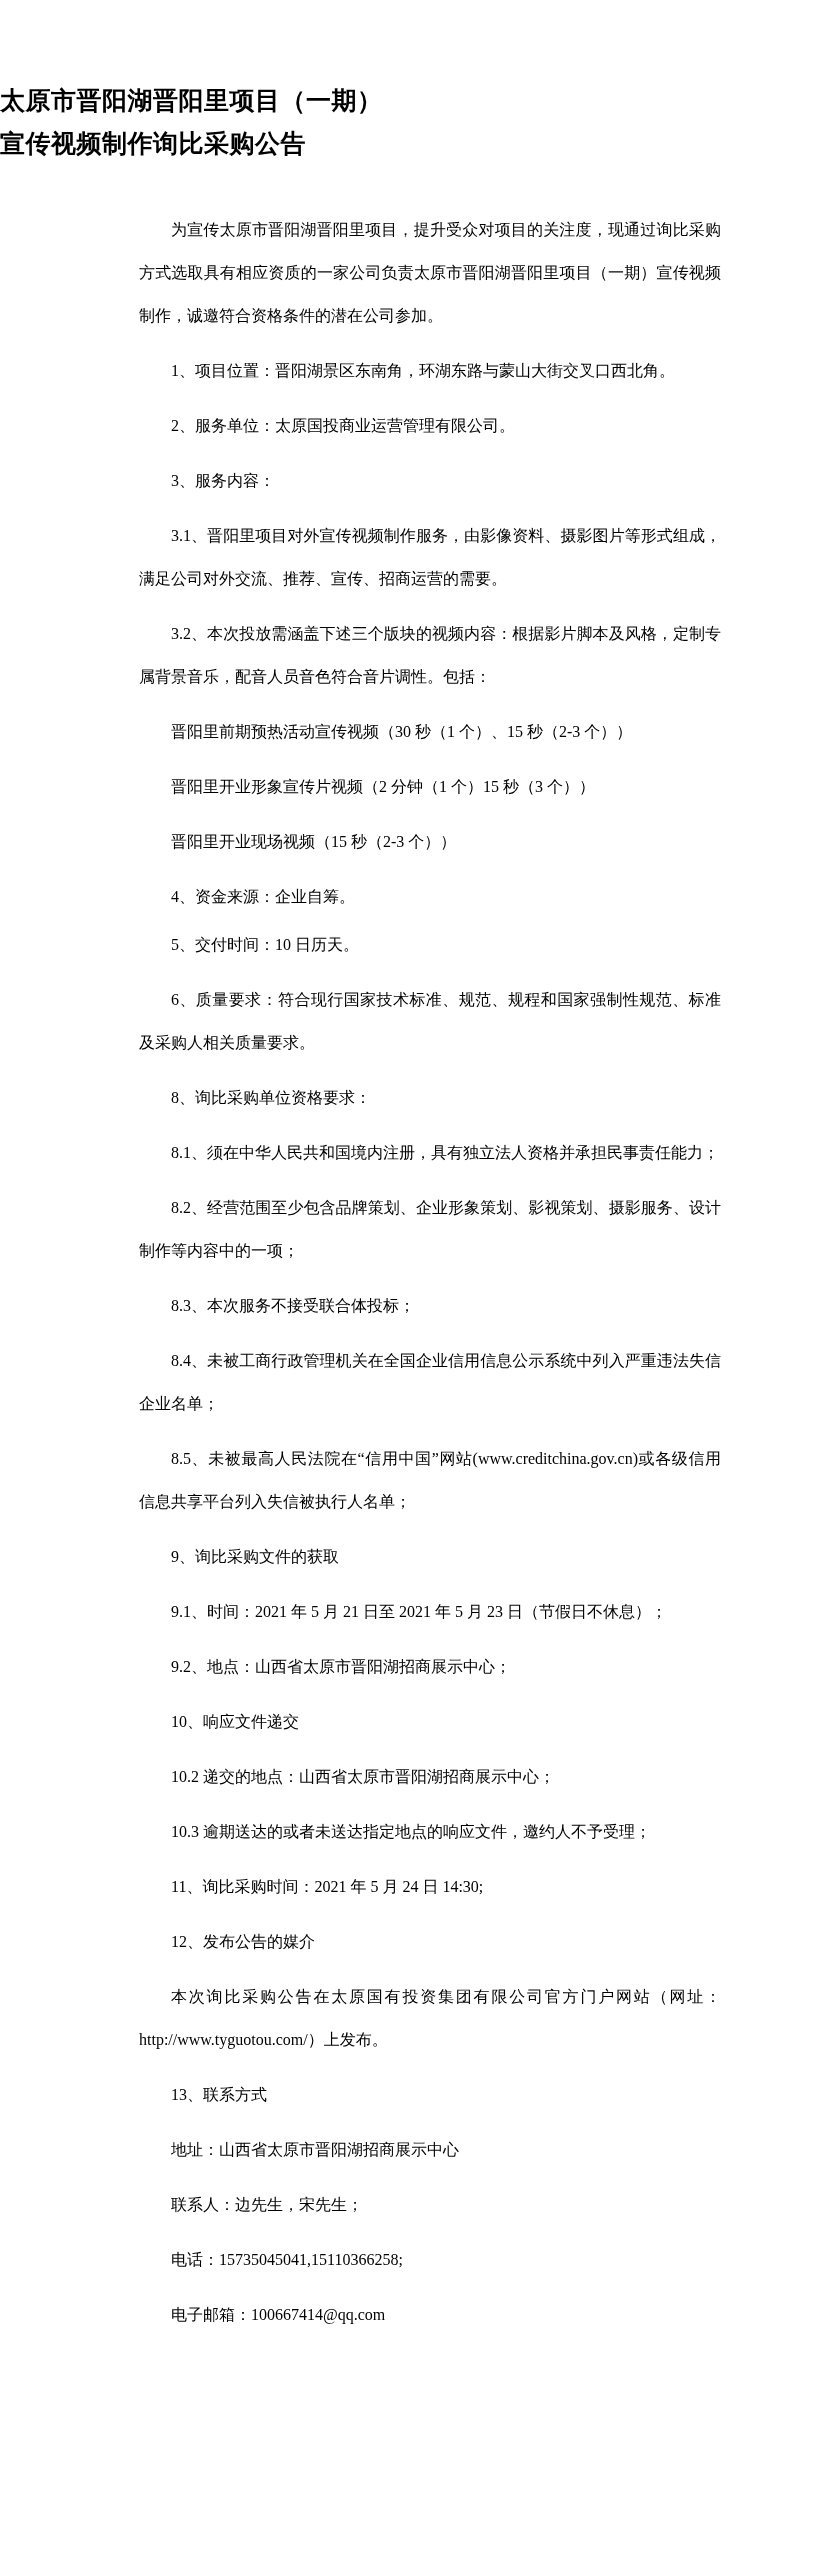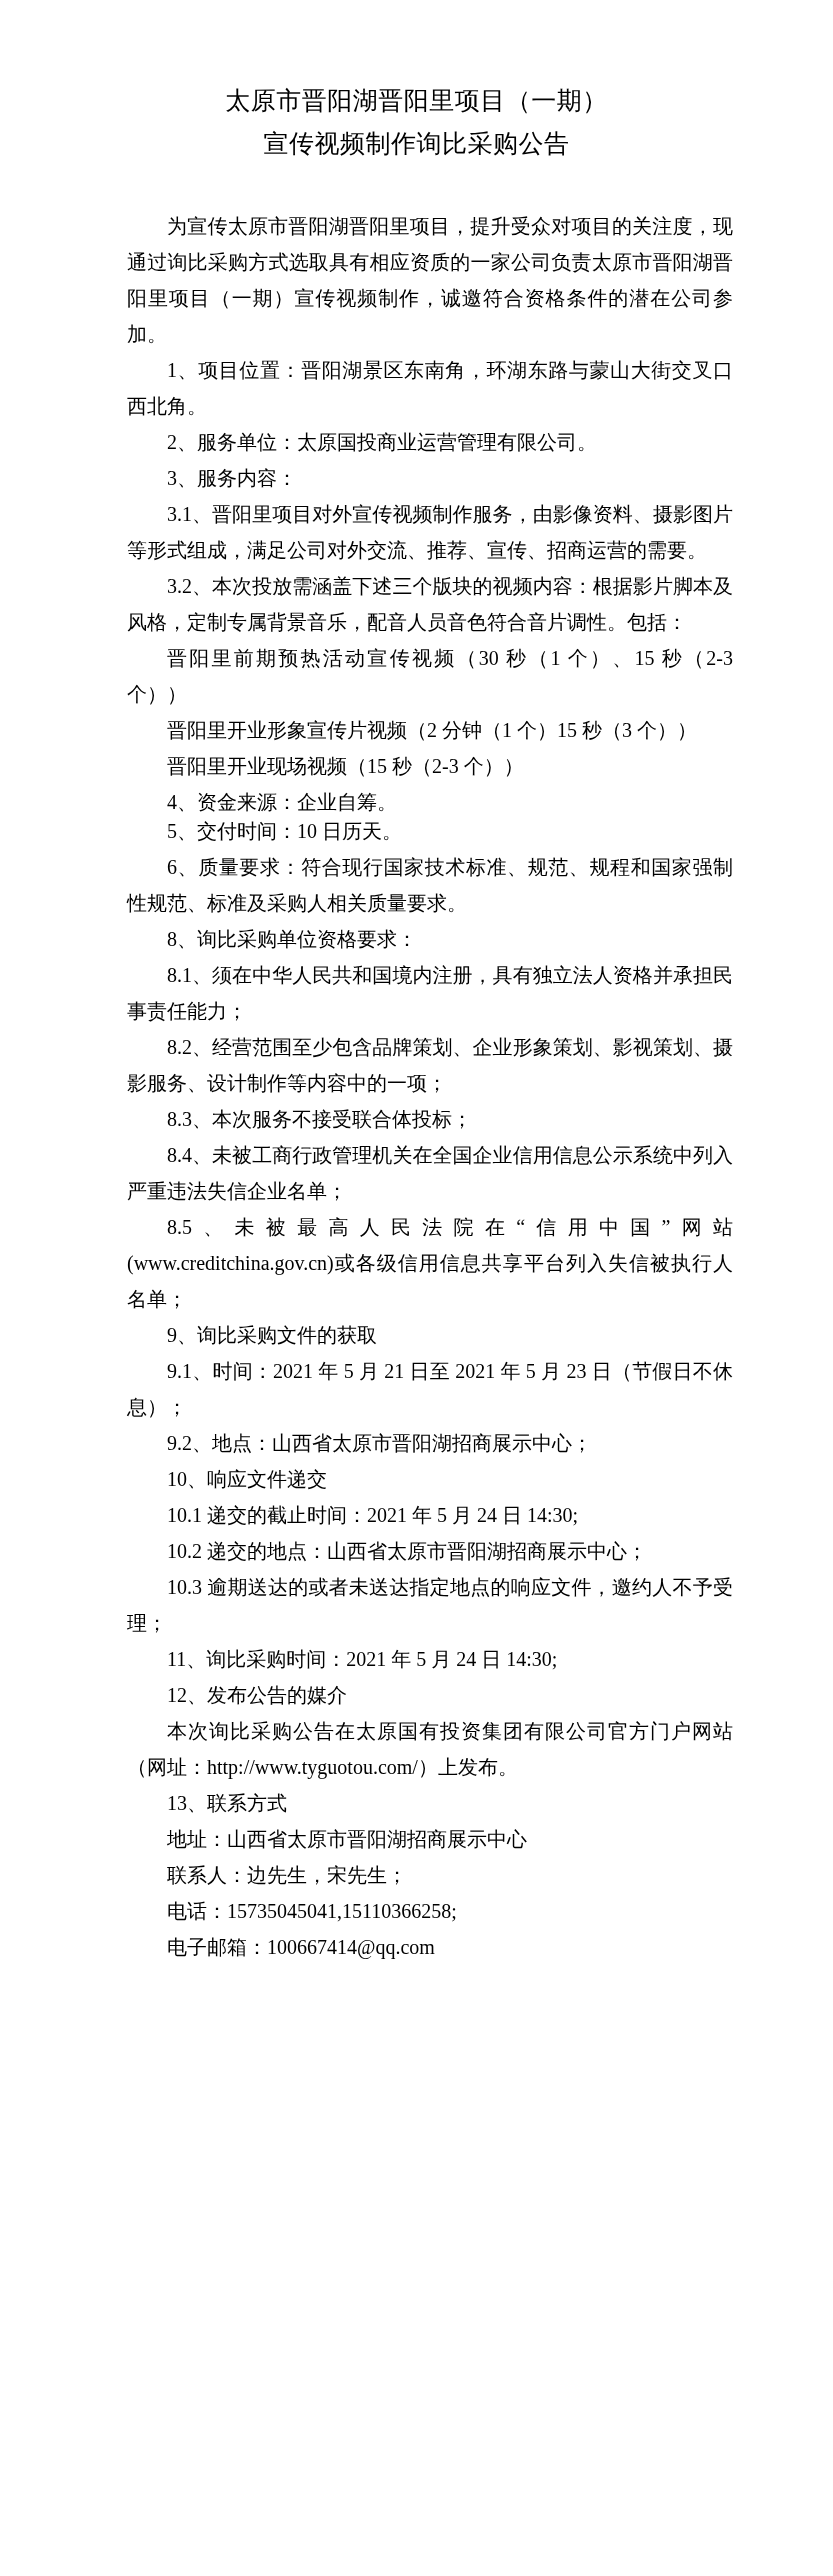--- a/index.html
+++ b/index.html
@@ -15,33 +15,33 @@
   }
   .page {
     box-sizing: border-box;
     width: 833px;
     min-height: 2576px;
     padding: 79px 100px 63px 127px;
     background: #ffffff;
   }
   .doc-title {
     margin: 0 -100px 43px -127px; 
-    text-align: center;
-    font-weight: normal;
+    text-align: left;
+    font-weight: bold;
     font-size: 25px;
     line-height: 43px;
     letter-spacing: 0.5px;
   }
   .doc-title .title-line {
     display: block;
   }
   p.doc-par {
-    margin: 0;
-    font-size: 20px;
-    line-height: 36px;
+    margin: 12px;
+    font-size: 16px;
+    line-height: 43px;
     text-align: justify;
     text-indent: 2em;
     word-wrap: break-word;
   }
   p.doc-par.tight {
     margin-top: -7.4px;
   }
 </style>
 </head>
 <body>
@@ -68,21 +68,20 @@
   <p class="doc-par">8、询比采购单位资格要求：</p>
   <p class="doc-par">8.1、须在中华人民共和国境内注册，具有独立法人资格并承担民事责任能力；</p>
   <p class="doc-par">8.2、经营范围至少包含品牌策划、企业形象策划、影视策划、摄影服务、设计制作等内容中的一项；</p>
   <p class="doc-par">8.3、本次服务不接受联合体投标；</p>
   <p class="doc-par">8.4、未被工商行政管理机关在全国企业信用信息公示系统中列入严重违法失信企业名单；</p>
   <p class="doc-par">8.5、未被最高人民法院在“信用中国”网站(www.creditchina.gov.cn)或各级信用信息共享平台列入失信被执行人名单；</p>
   <p class="doc-par">9、询比采购文件的获取</p>
   <p class="doc-par">9.1、时间：2021 年 5 月 21 日至 2021 年 5 月 23 日（节假日不休息）；</p>
   <p class="doc-par">9.2、地点：山西省太原市晋阳湖招商展示中心；</p>
   <p class="doc-par">10、响应文件递交</p>
-  <p class="doc-par">10.1 递交的截止时间：2021 年 5 月 24 日 14:30;</p>
   <p class="doc-par">10.2 递交的地点：山西省太原市晋阳湖招商展示中心；</p>
   <p class="doc-par">10.3 逾期送达的或者未送达指定地点的响应文件，邀约人不予受理；</p>
   <p class="doc-par">11、询比采购时间：2021 年 5 月 24 日 14:30;</p>
   <p class="doc-par">12、发布公告的媒介</p>
   <p class="doc-par">本次询比采购公告在太原国有投资集团有限公司官方门户网站（网址：http://www.tyguotou.com/）上发布。</p>
   <p class="doc-par">13、联系方式</p>
   <p class="doc-par">地址：山西省太原市晋阳湖招商展示中心</p>
   <p class="doc-par">联系人：边先生，宋先生；</p>
   <p class="doc-par">电话：15735045041,15110366258;</p>
   <p class="doc-par">电子邮箱：100667414@qq.com</p>

